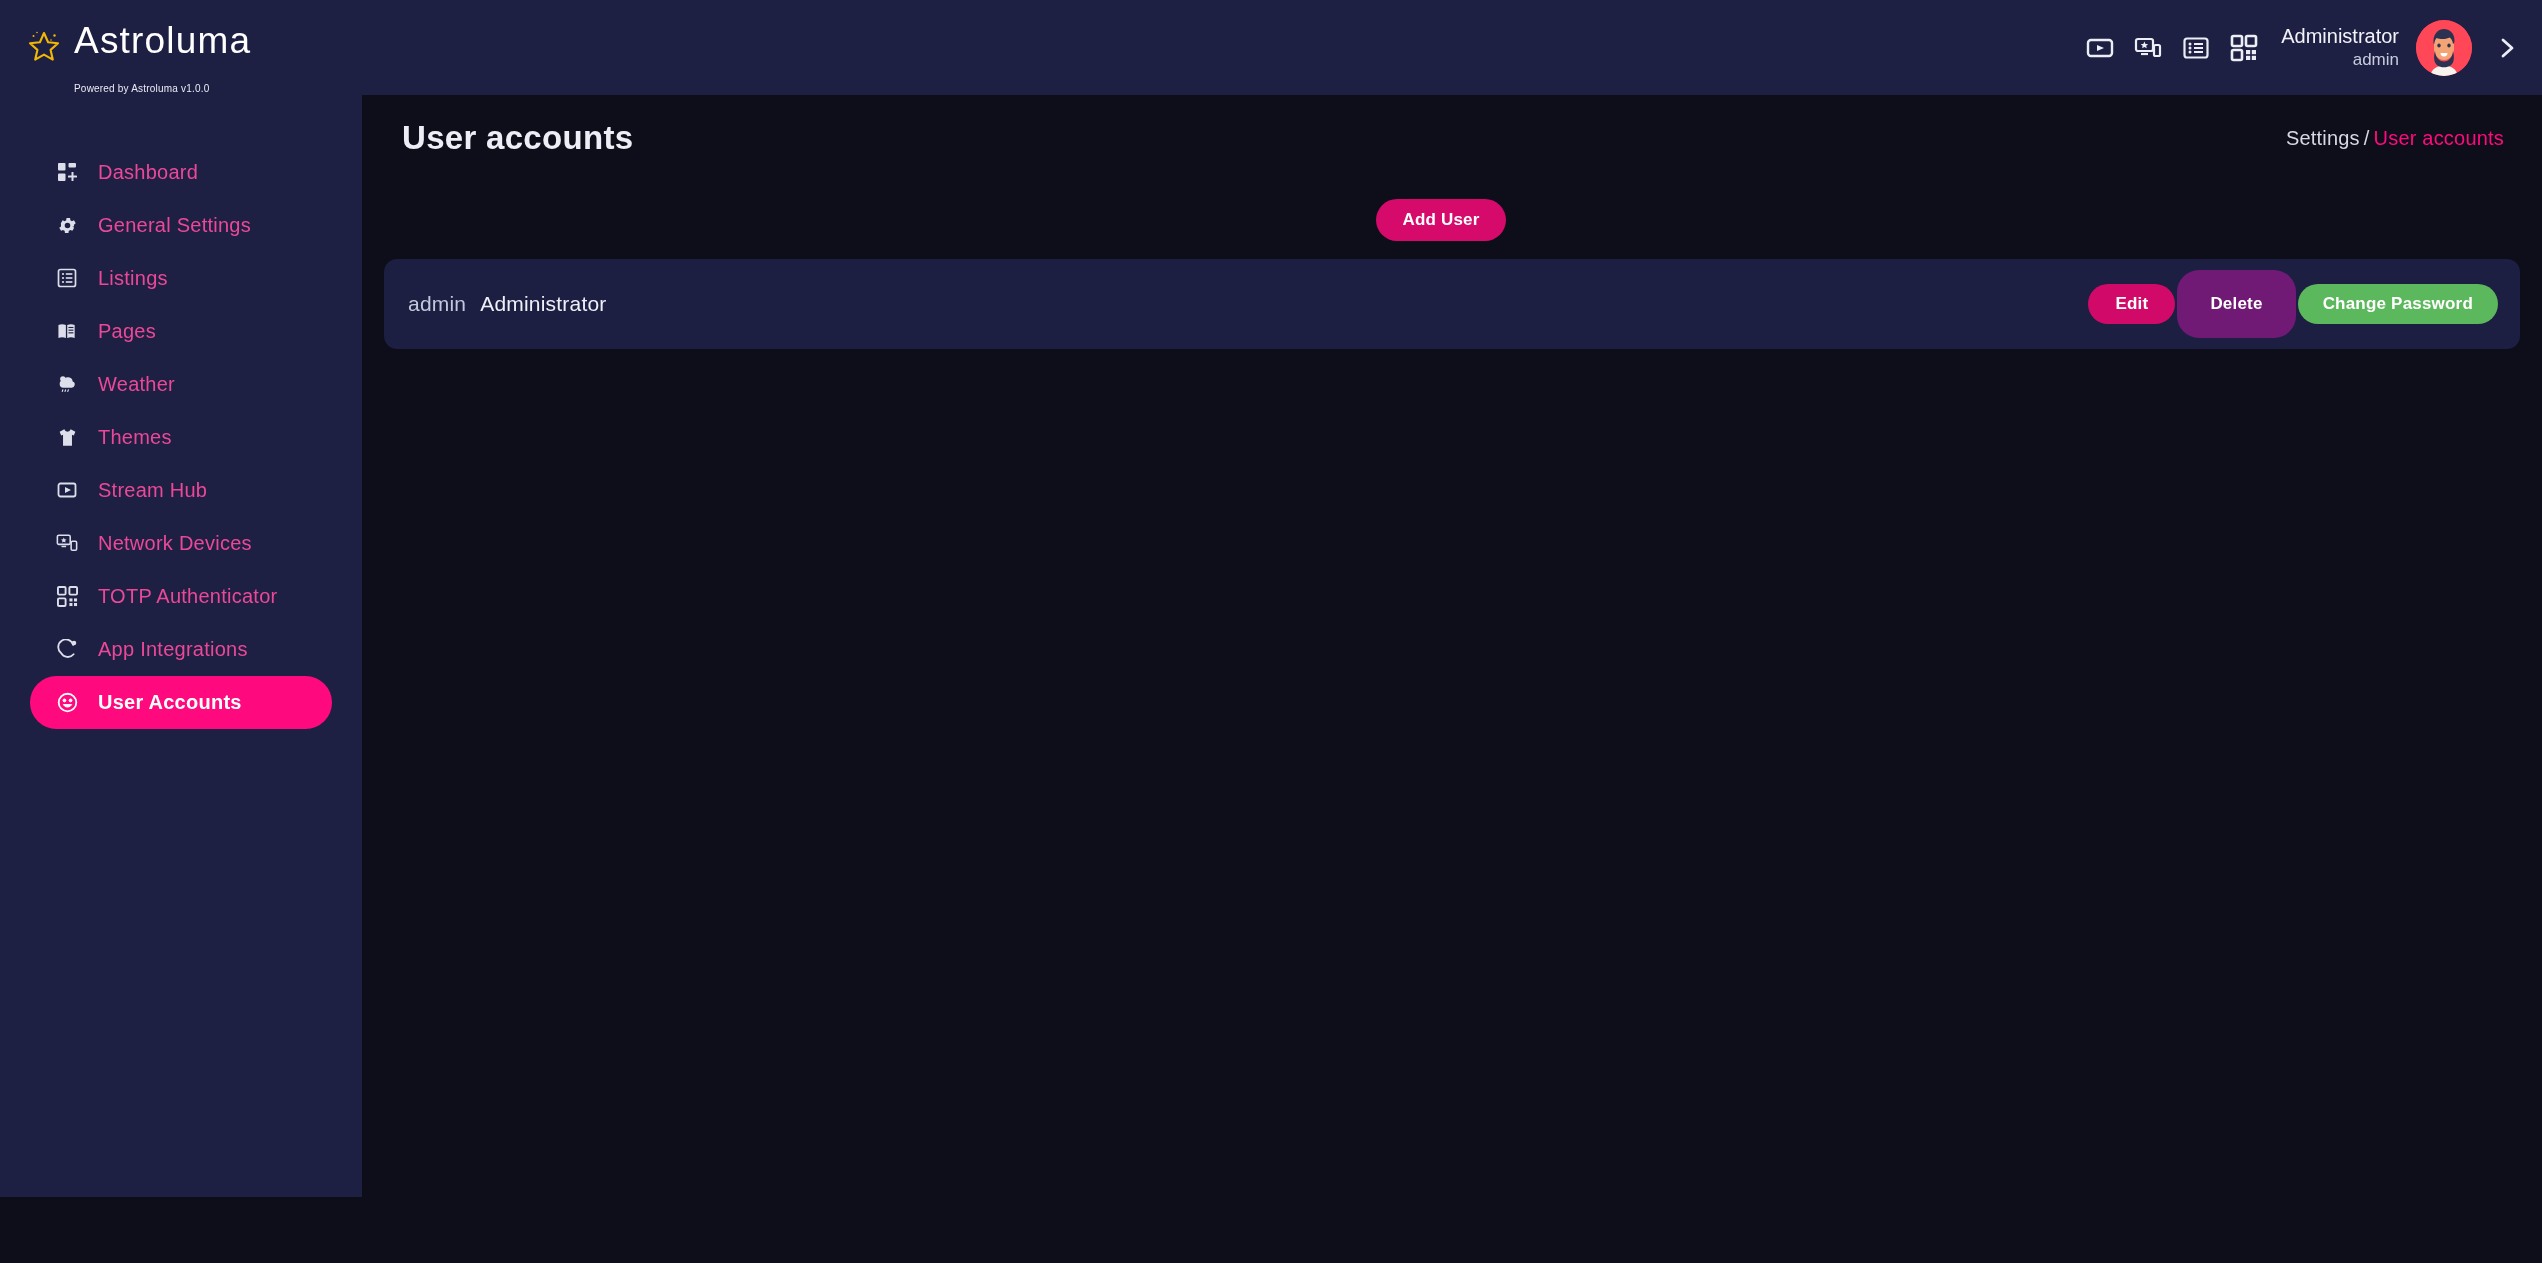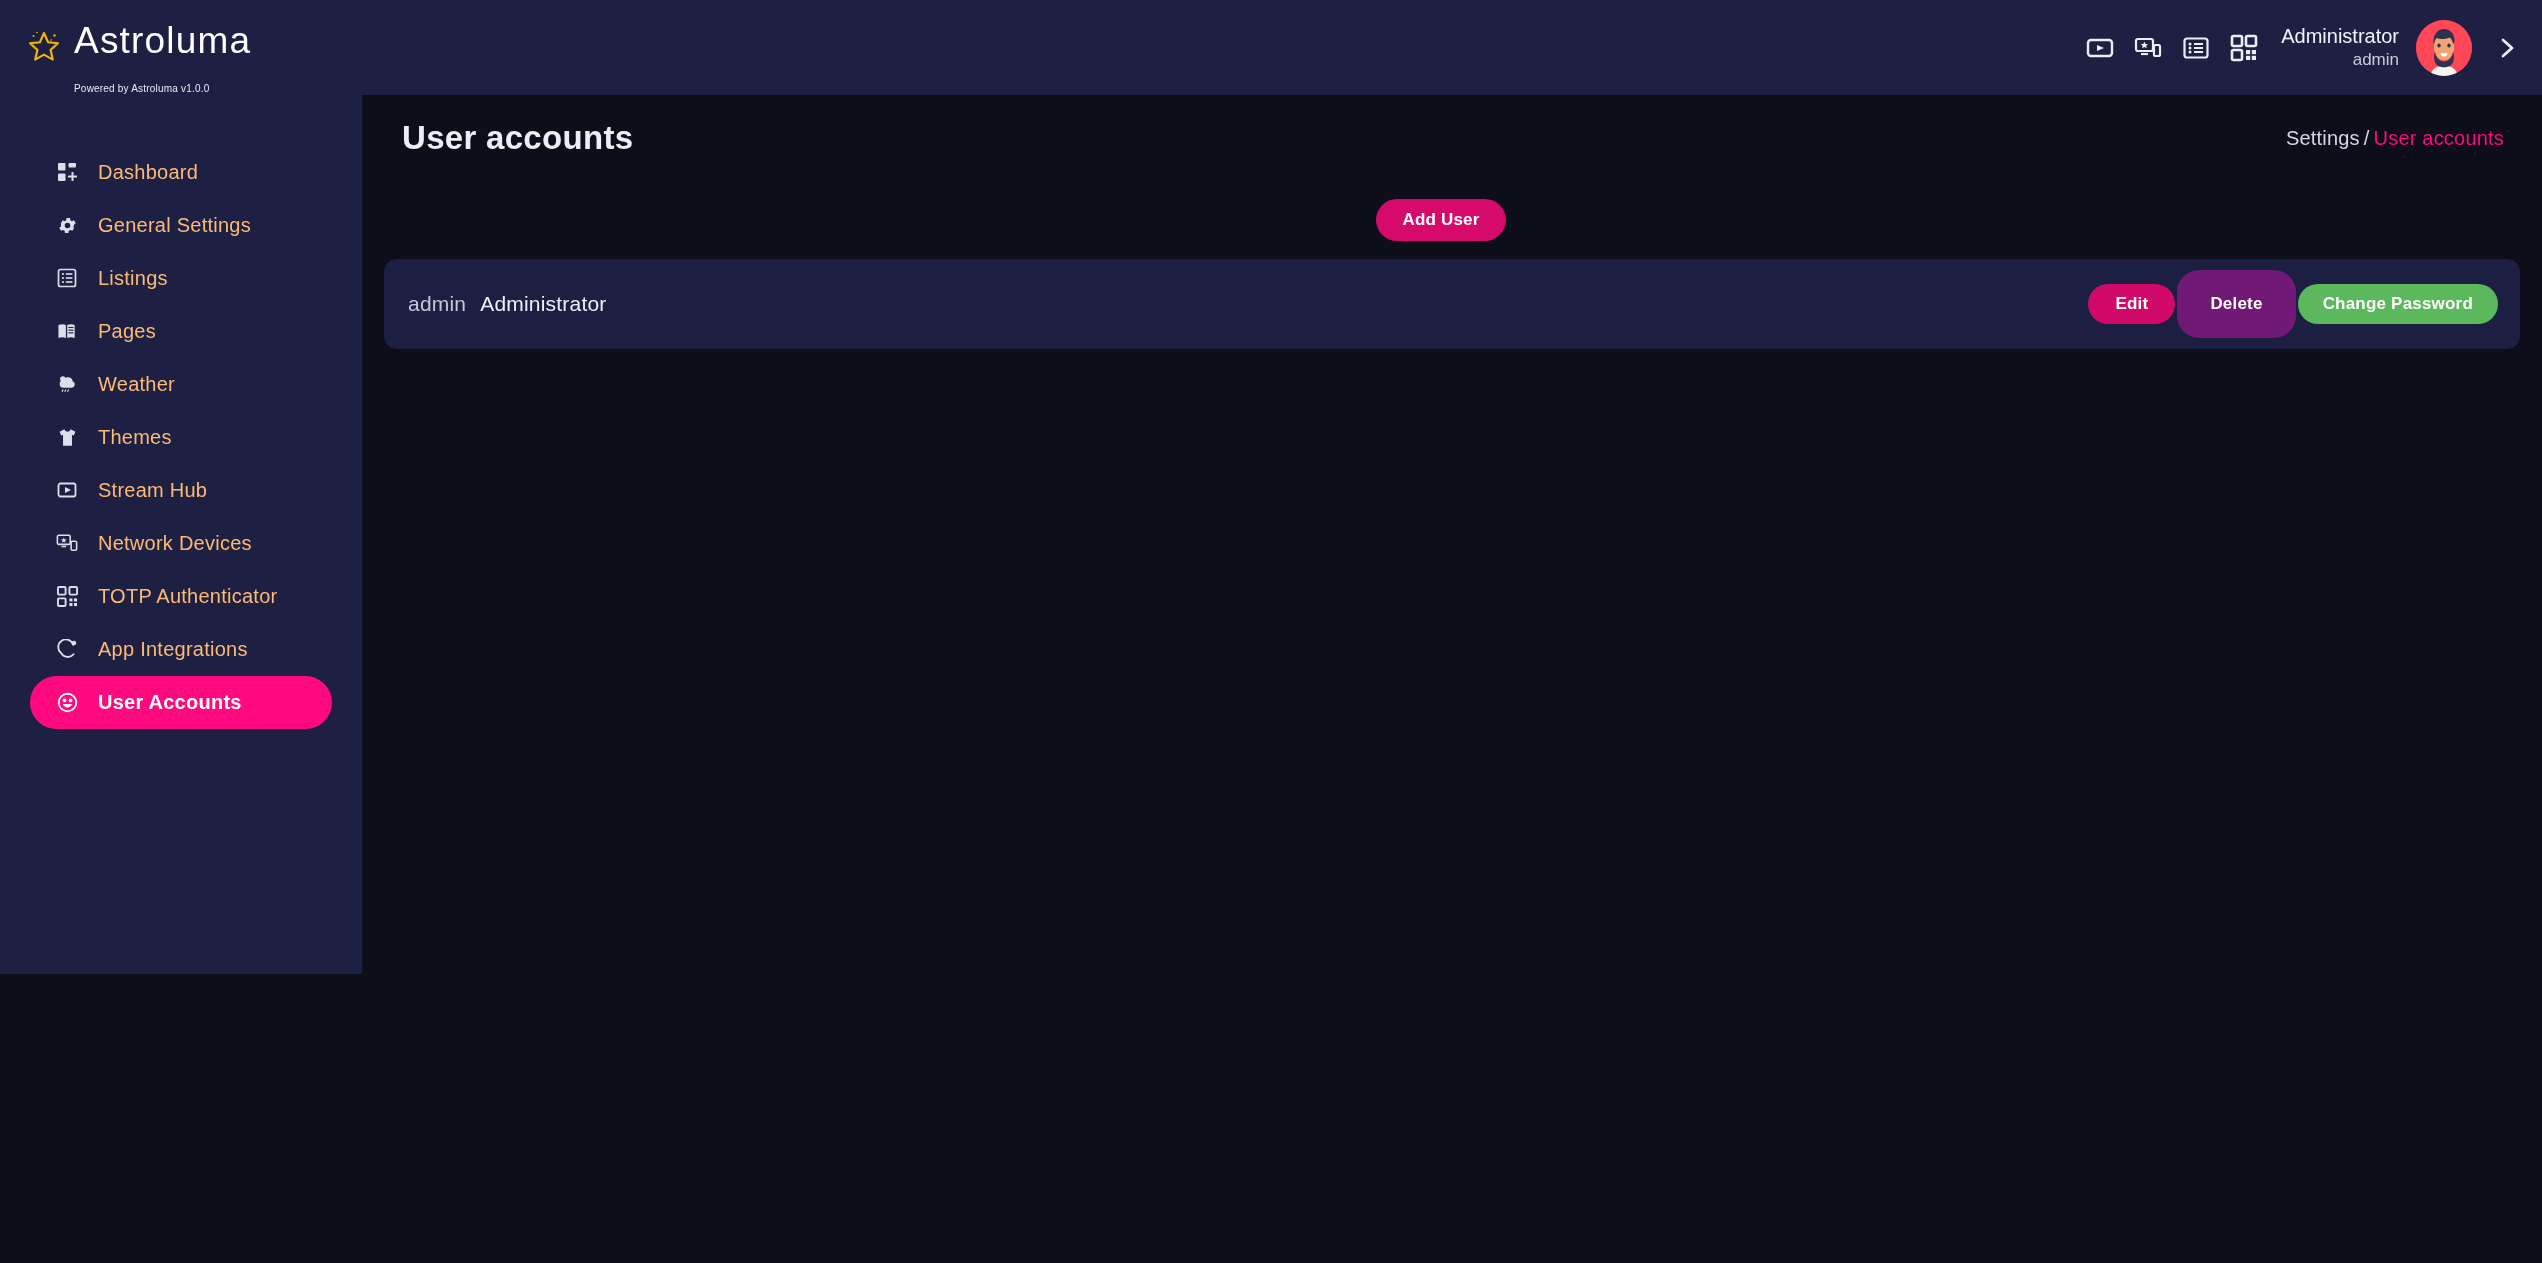--- a/index.html
+++ b/index.html
@@ -17,21 +17,21 @@
     width: 2542px;
     height: 1263px;
     background: #0e0d1a;
   }
 
   
   #sidebar {
     position: absolute;
     left: 0; top: 0;
     width: 362px;
-    height: 974px;
+    height: 1197px;
     background: #1e2043;
     z-index: 5;
   }
 
   .brand {
     display: flex;
     align-items: flex-start;
     padding: 22px 0 0 26px;
     gap: 12px;
   }
@@ -55,21 +55,21 @@
   #nav { margin-top: 52px; }
 
   .nav-item {
     display: flex;
     align-items: center;
     height: 53px;
     margin: 0 30px 0 30px;
     padding-left: 25px;
     border-radius: 27px;
     gap: 19px;
-    color: #fdba74;
+    color: #ec4899;
     font-size: 20px;
     letter-spacing: .25px;
     cursor: pointer;
     white-space: nowrap;
   }
   .nav-item + .nav-item { margin-top: 0px; }
   .nav-item .nav-ico {
     width: 24px; height: 24px;
     display: flex; align-items: center; justify-content: center;
     flex: 0 0 24px;

